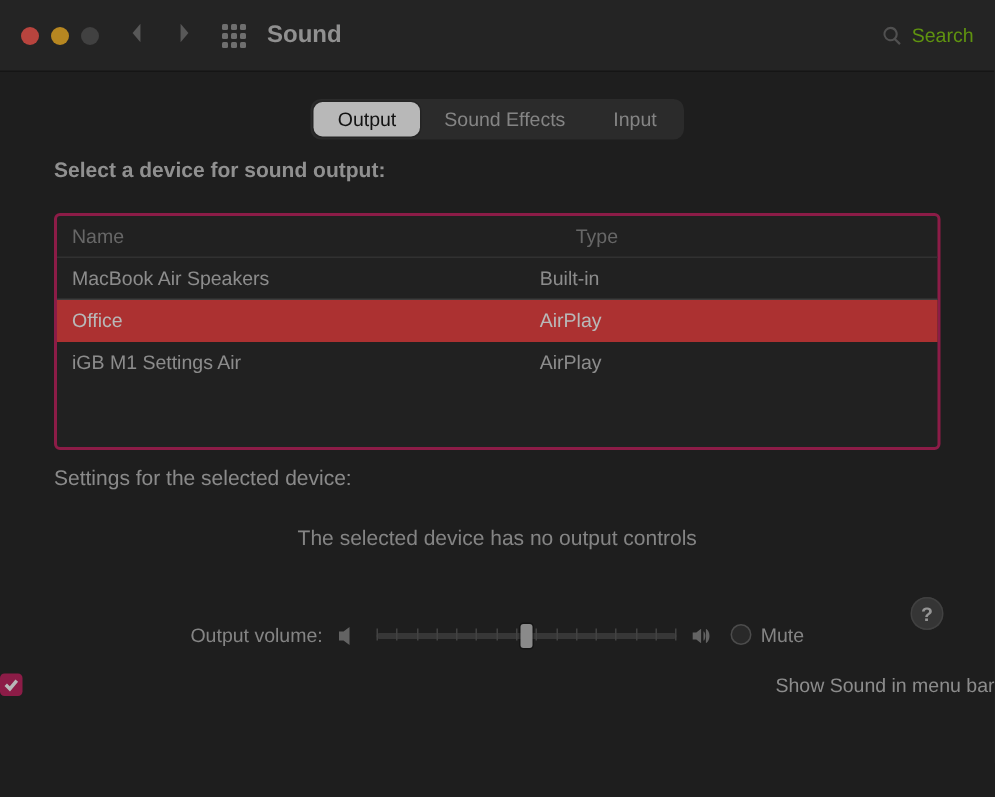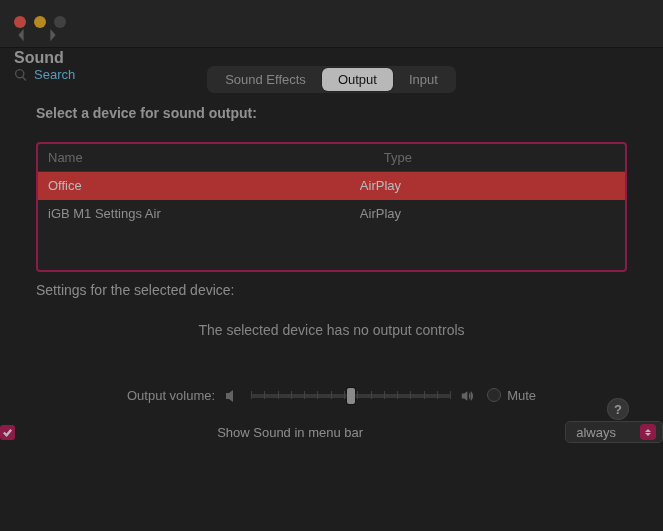--- a/index.html
+++ b/index.html
@@ -16,42 +16,41 @@
   .dim-overlay {
     position: absolute; inset: 0;
     background: rgba(0,0,0,0.28);
     pointer-events: none;
     z-index: 50;
   }
   
   .toolbar {
     height: 48px;
     display: flex;
-    align-items: flex-start;
+    align-items: center;
     padding: 16px 14px;
     border-bottom: 1px solid #1e1e1e;
     background: #333232;
-    flex-direction: column;
   }
   .traffic-lights { display: flex; gap: 8px; margin-right: 18px; }
   .dot { width: 12px; height: 12px; border-radius: 50%; }
   .dot.close   { background: #ff5f57; }
   .dot.min     { background: #febc2e; }
   .dot.max     { background: #5a5a5a; }
   .nav-arrows { display: flex; gap: 18px; margin-right: 18px; color: #7a7a7a; }
   .nav-arrows svg { width: 14px; height: 14px; fill: #7a7a7a; }
   .grid-icon {
     width: 16px; height: 16px; margin-right: 14px;
     display: grid; grid-template-columns: repeat(3,1fr); grid-template-rows: repeat(3,1fr);
     gap: 2px;
   }
   .grid-icon span { background: #9a9a9a; width: 100%; height: 100%; border-radius: 1px; }
   .title { font-size: 16px; font-weight: 600; color: #c8c8c8; }
   .spacer { flex: 1; }
-  .search { display: flex; align-items: center; gap: 6px; color: #7dd3fc; font-size: 13px; }
+  .search { display: flex; align-items: center; gap: 6px; color: #84cc16; font-size: 13px; }
   .search svg { width: 14px; height: 14px; fill: #6f6f6f; }
 
   
   .tabs-row { display: flex; justify-content: center; margin: 18px 0 12px; }
   .tabs {
     display: inline-flex; align-items: center;
     background: #3c3c3c; border-radius: 7px; padding: 2px;
     font-size: 13px;
   }
   .tab {
@@ -204,33 +203,37 @@
   <div class="search">
     <svg viewBox="0 0 16 16">
         <path d="M6.5 1a5.5 5.5 0 014.2 9l3.6 3.6-1.2 1.2-3.6-3.6A5.5 5.5 0 116.5 1zm0 1.6a3.9 3.9 0 100 7.8 3.9 3.9 0 000-7.8z"></path>
       </svg>
     <span>Search</span>
   </div>
 </div>
 
 <div class="tabs-row">
   <div class="tabs">
+    <div class="tab active">Output</div>
     <div class="tab">Sound Effects</div>
-    <div class="tab active">Output</div>
     <div class="tab">Input</div>
   </div>
 </div>
 
 <div class="content">
   <div class="section-label">Select a device for sound output:</div>
 
   <div class="device-box">
     <div class="dev-header">
       <div class="col-name">Name</div>
       <div class="col-type">Type</div>
+    </div>
+    <div class="dev-row sep">
+      <div class="col-name">MacBook Air Speakers</div>
+      <div class="col-type">Built-in</div>
     </div>
     <div class="dev-row selected">
       <div class="col-name">Office</div>
       <div class="col-type">AirPlay</div>
     </div>
     <div class="dev-row">
       <div class="col-name">iGB M1 Settings Air</div>
       <div class="col-type">AirPlay</div>
     </div>
     <div class="dev-empty"></div>
@@ -277,19 +280,15 @@
   </div>
 </div>
 
 <div class="menubar-row">
   <div class="checkbox">
     <svg viewBox="0 0 12 12">
         <path d="M2 6l3 3 5-6"></path>
       </svg>
   </div>
   <span>Show Sound in menu bar</span>
-  <div class="select">
-    <span>always</span>
-    <span class="stepper"></span>
-  </div>
 </div>
 
 <div class="dim-overlay"></div>
 
 </body></html>

